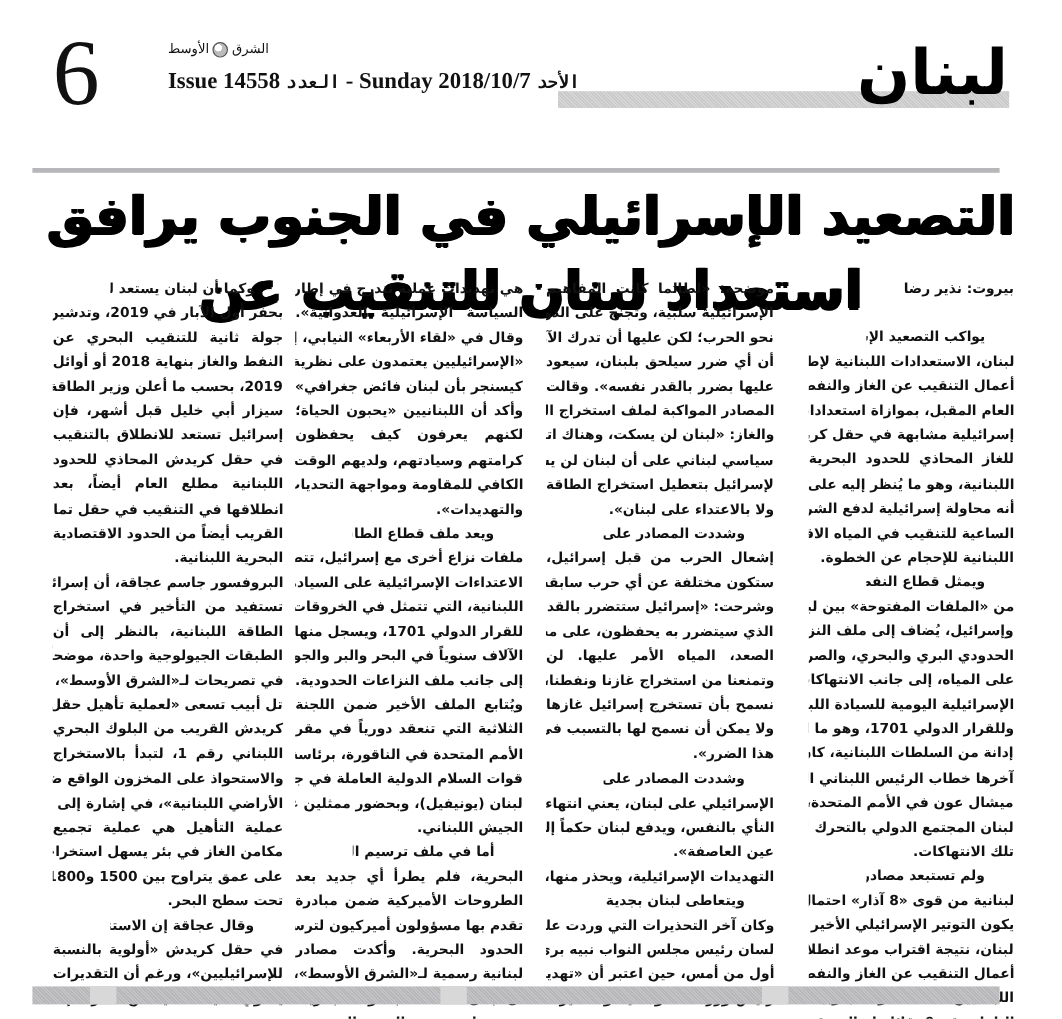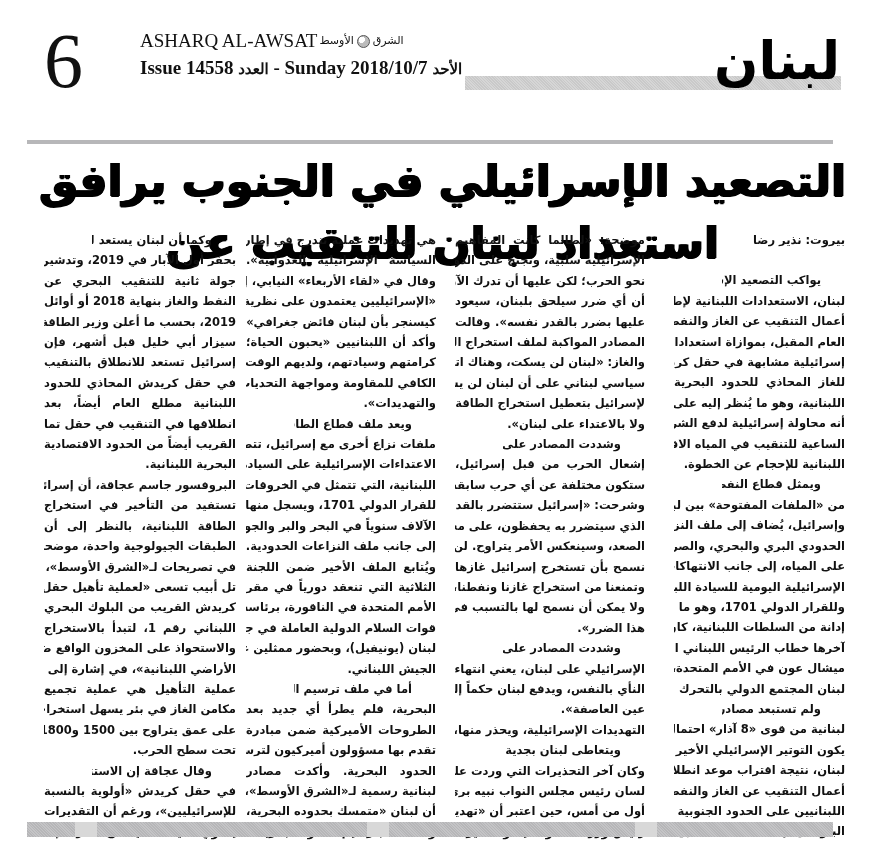--- a/index.html
+++ b/index.html
@@ -3,21 +3,21 @@
 <meta charset="utf-8">
 <style>
   html, body { margin: 0; padding: 0; background: #ffffff; }
   body { width: 885px; height: 849px; position: relative; overflow: hidden; font-family: "DejaVu Sans", sans-serif; color: #111; }
   .page-number { position: absolute; left: 44px; top: 22px; font-family: "Liberation Serif", serif; font-size: 78px; line-height: 78px; color: #111; }
   .masthead { position: absolute; left: 140px; top: 30px; font-family: "Liberation Serif", serif; }
   .masthead-line1 { font-size: 19px; line-height: 22px; white-space: nowrap; display: flex; align-items: center; gap: 2px; }
   .masthead-arabic { font-family: "DejaVu Sans", sans-serif; font-size: 11px; font-weight: normal; direction: rtl; }
   .logo-globe { display: inline-block; width: 11px; height: 11px; border-radius: 50%; border: 1px solid #555; background: radial-gradient(circle at 35% 35%, #fff 0 30%, #bbb 31% 100%); margin: 0 1px; }
   .masthead-line2 { font-size: 19px; font-weight: bold; line-height: 24px; margin-top: 4px; white-space: nowrap; }
-  .masthead-line2 .ar { font-family: Liberation Serif, serif; font-size: 15px; font-weight: bold; }
+  .masthead-line2 .ar { font-family: Liberation Mono, monospace; font-size: 15px; font-weight: bold; }
   .section-bar { position: absolute; left: 465px; top: 76px; width: 376px; height: 14px; background: repeating-linear-gradient(45deg, #c9c9c9 0 1px, #d6d6d6 1px 2px); }
   .section-title { position: absolute; right: 45px; top: 26px; font-family: "DejaVu Sans", sans-serif; font-size: 52px; font-weight: bold; line-height: 70px; direction: rtl; color: #000; margin-left: 36px; }
   .rule-top { position: absolute; left: 27px; top: 140px; width: 806px; height: 4px; background: #b7b7b9; }
   .headline { position: absolute; left: 20px; right: 20px; top: 150px; text-align: center; direction: rtl; font-family: "DejaVu Sans", sans-serif; font-weight: bold; font-size: 44px; line-height: 62px; color: #000; letter-spacing: -1px; text-shadow: 1px 0 0 #000, -1px 0 0 #000, 0 1px 0 #000; }
   .column { position: absolute; top: 230px; direction: rtl; text-align: justify; font-family: "DejaVu Sans", sans-serif; font-weight: bold; font-size: 11.5px; line-height: 20.4px; color: #111; }
   .column .line { display: block; white-space: nowrap; overflow: hidden; text-align: justify; text-align-last: justify; }
   .column .line.last { text-align-last: right; }
   .column .line.indent { padding-right: 24px; margin-left: 48px; }
   .column .gap { display: block; height: 20px; }
   .col-1 { left: 674px; width: 171px; }
@@ -28,21 +28,20 @@
   .rule-bottom { position: absolute; left: 27px; top: 822px; width: 806px; height: 15px; background: repeating-linear-gradient(45deg, #b6b6b8 0 1px, #c4c4c6 1px 2px); }
   .rule-bottom .seg { position: absolute; top: 0; height: 15px; width: 22px; background: #d8d8d8; }
 </style>
 </head>
 <body>
 
 <div class="page-number">6</div>
 
 <div class="masthead">
   <div class="masthead-line1">
-    <span>ASHARQ AL-AWSAT</span>
     <span class="masthead-arabic">الأوسط</span>
     <span class="logo-globe"></span>
     <span class="masthead-arabic">الشرق</span>
   </div>
   <div class="masthead-line2">
     <span>Issue 14558</span>
     <span class="ar">العدد</span><span> - Sunday 2018/10/7 </span><span class="ar">الأحد</span>
   </div>
 </div>
 
@@ -71,20 +70,21 @@
       <span class="line">من «الملفات المفتوحة» بين لبنان</span>
       <span class="line">وإسرائيل، يُضاف إلى ملف النزاع</span>
       <span class="line">الحدودي البري والبحري، والصراع</span>
       <span class="line">على المياه، إلى جانب الانتهاكات</span>
       <span class="line">الإسرائيلية اليومية للسيادة اللبنانية</span>
       <span class="line">وللقرار الدولي 1701، وهو ما استدعى</span>
       <span class="line">إدانة من السلطات اللبنانية، كان</span>
       <span class="line">آخرها خطاب الرئيس اللبناني العماد</span>
       <span class="line">ميشال عون في الأمم المتحدة، ومطالبة</span>
       <span class="line">لبنان المجتمع الدولي بالتحرك لإيقاف</span>
+      <span class="line last">تلك الانتهاكات.</span>
       <span class="line indent">ولم تستبعد مصادر سياسية</span>
       <span class="line">لبنانية من قوى «8 آذار» احتمال أن</span>
       <span class="line">يكون التوتير الإسرائيلي الأخير ضد</span>
       <span class="line">لبنان، نتيجة اقتراب موعد انطلاق</span>
       <span class="line">أعمال التنقيب عن الغاز والنفط</span>
       <span class="line">اللبنانيين على الحدود الجنوبية في</span>
       <span class="line">البلوك رقم 9، قائلة لـ«الشرق الأوسط»</span>
     </div>
 </div>
 
@@ -98,23 +98,23 @@
       <span class="line">المصادر المواكبة لملف استخراج النفط</span>
       <span class="line">والغاز: «لبنان لن يسكت، وهناك اتفاق</span>
       <span class="line">سياسي لبناني على أن لبنان لن يسمح</span>
       <span class="line">لإسرائيل بتعطيل استخراج الطاقة،</span>
       <span class="line last">ولا بالاعتداء على لبنان».</span>
       <span class="line indent">وشددت المصادر على أن «مفاعيل</span>
       <span class="line">إشعال الحرب من قبل إسرائيل،</span>
       <span class="line">ستكون مختلفة عن أي حرب سابقة»،</span>
       <span class="line">وشرحت: «إسرائيل ستتضرر بالقدر</span>
       <span class="line">الذي سيتضرر به يحفظون، على مختلف</span>
-      <span class="line">الصعد، وسينعكس الأمر يتراوح. لن</span>
+      <span class="line">الصعد، المياه الأمر عليها. لن</span>
+      <span class="line">وتمنعنا من استخراج غازنا ونفطنا،</span>
       <span class="line">نسمح بأن تستخرج إسرائيل غازها</span>
-      <span class="line">وتمنعنا من استخراج غازنا ونفطنا،</span>
       <span class="line">ولا يمكن أن نسمح لها بالتسبب في</span>
       <span class="line last">هذا الضرر».</span>
       <span class="line indent">وشددت المصادر على أن «الاعتداء</span>
       <span class="line">الإسرائيلي على لبنان، يعني انتهاء</span>
       <span class="line">النأي بالنفس، ويدفع لبنان حكماً إلى</span>
       <span class="line last">عين العاصفة».</span>
       <span class="line">التهديدات الإسرائيلية، ويحذر منها،</span>
       <span class="line indent">ويتعاطى لبنان بجدية مع</span>
       <span class="line">وكان آخر التحذيرات التي وردت على</span>
       <span class="line">لسان رئيس مجلس النواب نبيه بري،</span>
@@ -124,20 +124,21 @@
 </div>
 
 <div class="column col-3">
   <div>
       <span class="line">هي تهديدات عملية تندرج في إطار</span>
       <span class="line">السياسة الإسرائيلية العدوانية».</span>
       <span class="line">وقال في «لقاء الأربعاء» النيابي، إن</span>
       <span class="line">«الإسرائيليين يعتمدون على نظرية</span>
       <span class="line">كيسنجر بأن لبنان فائض جغرافي».</span>
       <span class="line">وأكد أن اللبنانيين «يحبون الحياة؛</span>
+      <span class="line">لكنهم يعرفون كيف يحفظون</span>
       <span class="line">كرامتهم وسيادتهم، ولديهم الوقت</span>
       <span class="line">الكافي للمقاومة ومواجهة التحديات</span>
       <span class="line last">والتهديدات».</span>
       <span class="line indent">ويعد ملف قطاع الطاقة، واحداً من</span>
       <span class="line">ملفات نزاع أخرى مع إسرائيل، تتصدر</span>
       <span class="line">الاعتداءات الإسرائيلية على السيادة</span>
       <span class="line">اللبنانية، التي تتمثل في الخروقات</span>
       <span class="line">للقرار الدولي 1701، ويسجل منها</span>
       <span class="line">الآلاف سنوياً في البحر والبر والجو،</span>
       <span class="line">إلى جانب ملف النزاعات الحدودية.</span>
@@ -178,21 +179,21 @@
       <span class="line">الطبقات الجيولوجية واحدة، موضحاً</span>
       <span class="line">في تصريحات لـ«الشرق الأوسط»، أن</span>
       <span class="line">تل أبيب تسعى «لعملية تأهيل حقل</span>
       <span class="line">كريدش القريب من البلوك البحري</span>
       <span class="line">اللبناني رقم 1، لتبدأ بالاستخراج</span>
       <span class="line">والاستحواذ على المخزون الواقع ضمن</span>
       <span class="line">الأراضي اللبنانية»، في إشارة إلى أن</span>
       <span class="line">عملية التأهيل هي عملية تجميع</span>
       <span class="line">مكامن الغاز في بئر يسهل استخراجه</span>
       <span class="line">على عمق يتراوح بين 1500 و1800 متر</span>
-      <span class="line last">تحت سطح الحرب.</span>
+      <span class="line last">تحت سطح البحر.</span>
       <span class="line indent">وقال عجاقة إن الاستثمار</span>
       <span class="line">في حقل كريدش «أولوية بالنسبة</span>
       <span class="line">للإسرائيليين»، ورغم أن التقديرات بأنه</span>
       <span class="line">يحتوي كميات عالية من الغاز، فإنه</span>
     </div>
 </div>
 
 <div class="rule-bottom">
   <span class="seg" style="left:48px;"></span>
   <span class="seg" style="left:340px;"></span>

